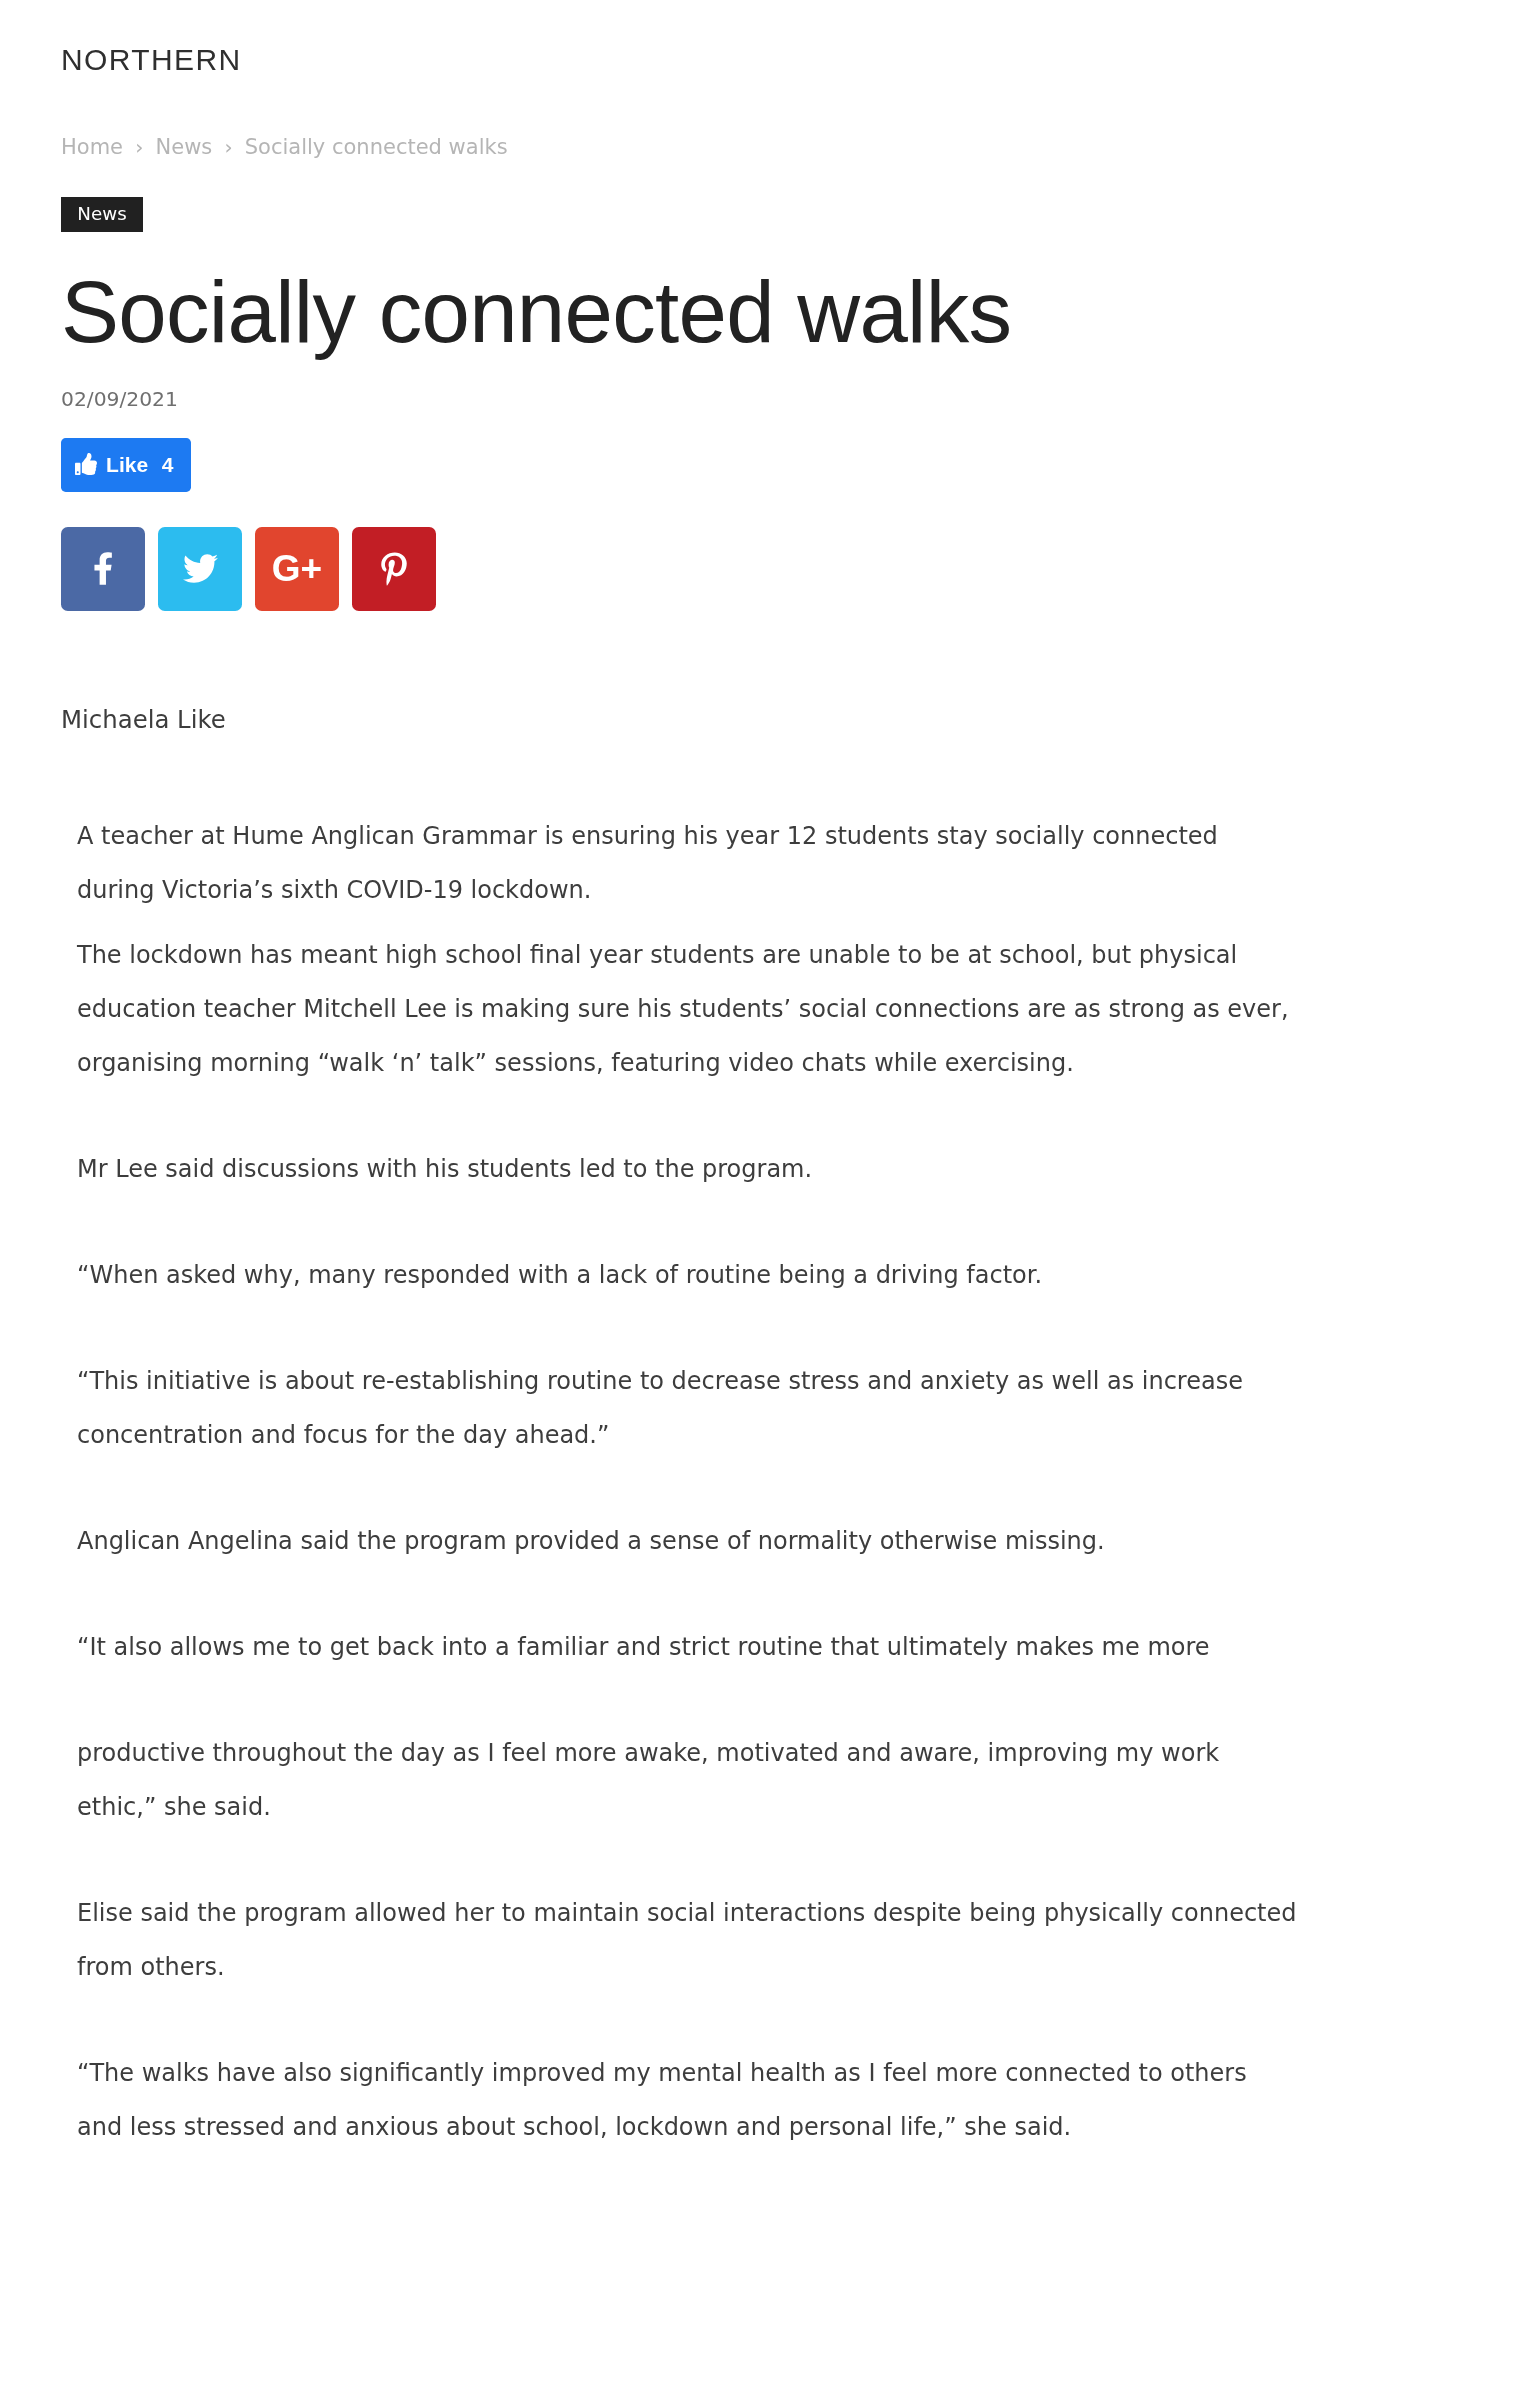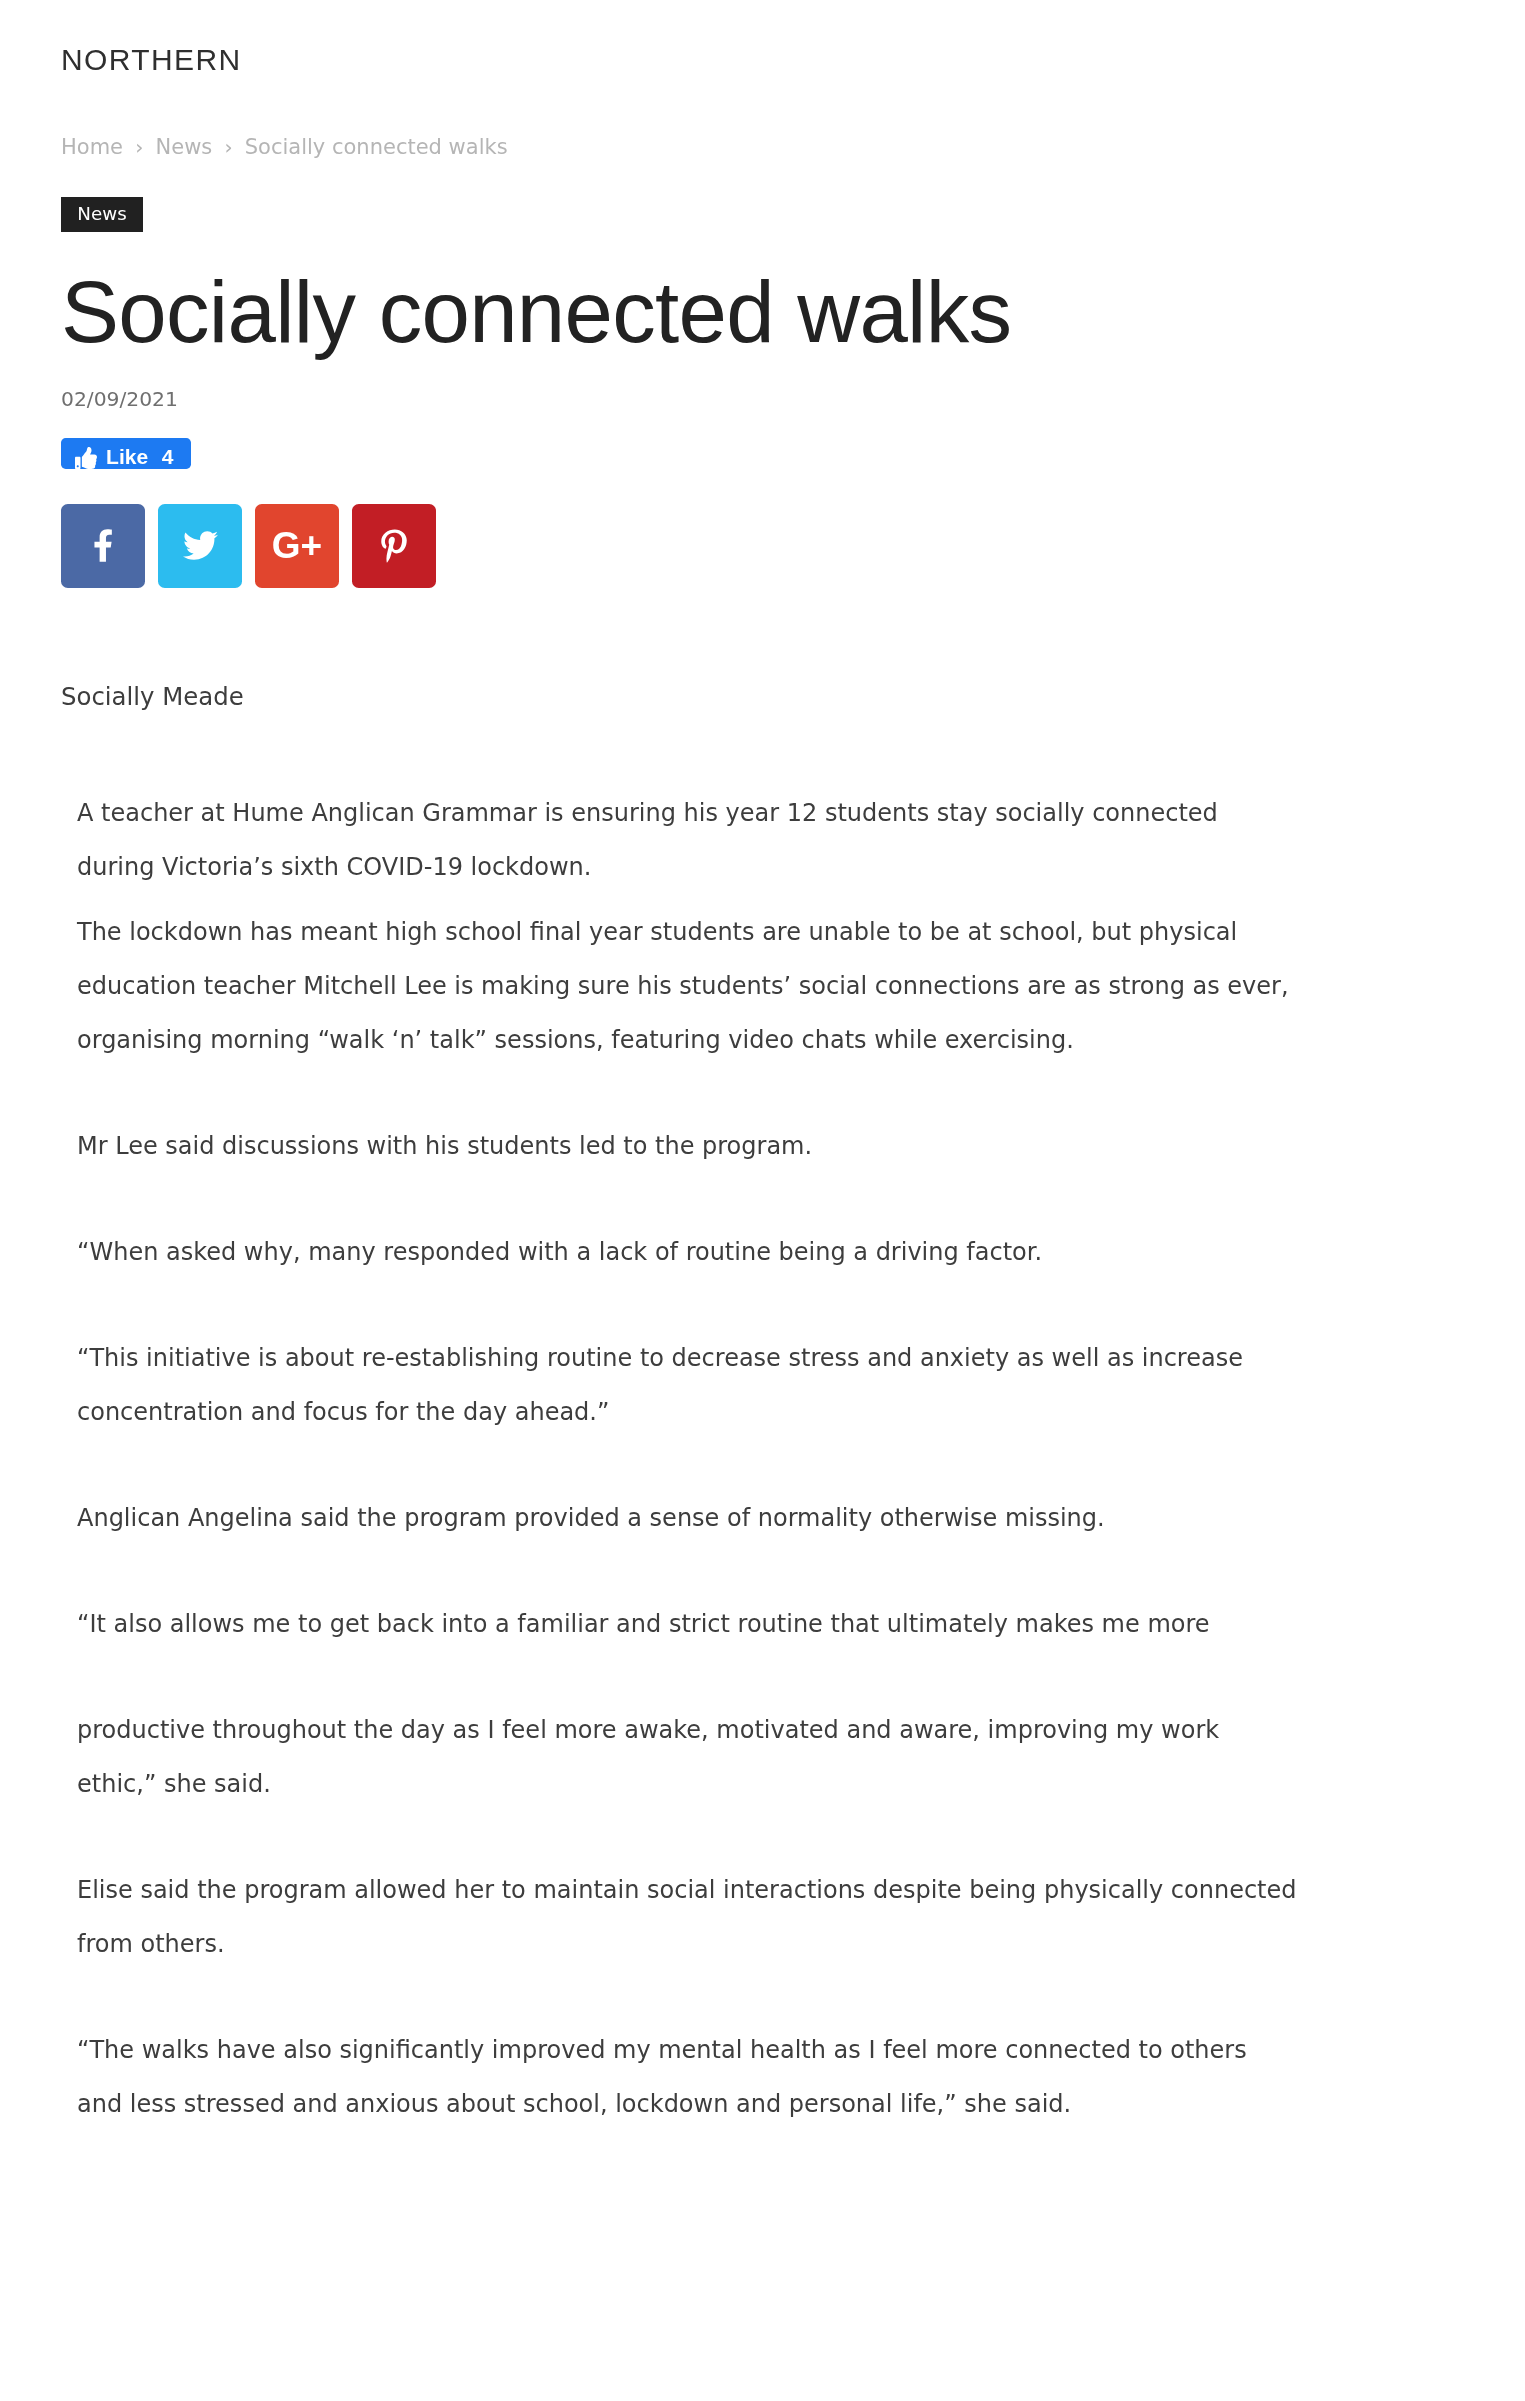--- a/index.html
+++ b/index.html
@@ -54,24 +54,24 @@
     letter-spacing: -0.7px;
   }
   .article-date {
     font-size: 20.3px;
     color: #6f6f6f;
     margin-bottom: 27px;
   }
   
   .like-button {
     display: inline-flex;
-    align-items: flex-end;
+    align-items: center;
     border: none;
     border-radius: 4.7px;
-    height: 31px;
+    height: 54px;
     padding: 0 17.6px 0 13.6px;
     color: #ffffff;
     font-family: "Liberation Sans", sans-serif;
     font-size: 21px;
     font-weight: bold;
     cursor: pointer;
     margin-bottom: 35px;
   }
   .like-button svg { width: 22px; height: 22px; margin-right: 9.5px; margin-top: -2.7px; }
   .like-button .like-count { margin-left: 13.6px; }
@@ -152,21 +152,21 @@
     <a href="#" class="share-btn" style="background: rgb(225, 69, 46);">
       <span class="gplus-label">G+</span>
     </a>
     <a href="#" class="share-btn" style="background: rgb(194, 30, 37);">
       <svg viewBox="0 0 384 512" width="26" height="34">
         <path d="M204 6.5C101.4 6.5 0 74.9 0 185.6 0 256 39.6 296 63.6 296c9.9 0 15.6-27.6 15.6-35.4 0-9.3-23.7-29.1-23.7-67.8 0-80.4 61.2-137.4 140.4-137.4 68.1 0 118.5 38.7 118.5 109.8 0 53.1-21.3 152.7-90.3 152.7-24.9 0-46.2-18-46.2-43.8 0-37.8 26.4-74.4 26.4-113.4 0-66.2-93.9-54.2-93.9 25.8 0 16.8 2.1 35.4 9.6 50.7-13.8 59.4-42 147.9-42 209.1 0 18.9 2.7 37.5 4.5 56.4 3.4 3.8 1.7 3.4 6.9 1.5 50.4-69 48.6-82.5 71.4-172.8 12.3 23.4 44.1 36 69.3 36 106.2 0 153.9-103.5 153.9-196.8C384 71.3 298.2 6.5 204 6.5z"></path>
       </svg>
     </a>
   </div>
 
-  <div class="article-author">Socially Meade</div>
+  <div class="article-author">Michaela Like</div>
 
   <div class="article-body">
     <p class="tight">A teacher at Hume Anglican Grammar is ensuring his year 12 students stay socially connected
 during Victoria’s sixth COVID-19 lockdown.</p>
     <p>The lockdown has meant high school final year students are unable to be at school, but physical
 education teacher Mitchell Lee is making sure his students’ social connections are as strong as ever,
 organising morning “walk ‘n’ talk” sessions, featuring video chats while exercising.</p>
     <p>Mr Lee said discussions with his students led to the program.</p>
     <p>“When asked why, many responded with a lack of routine being a driving factor.</p>
     <p>“This initiative is about re-establishing routine to decrease stress and anxiety as well as increase

